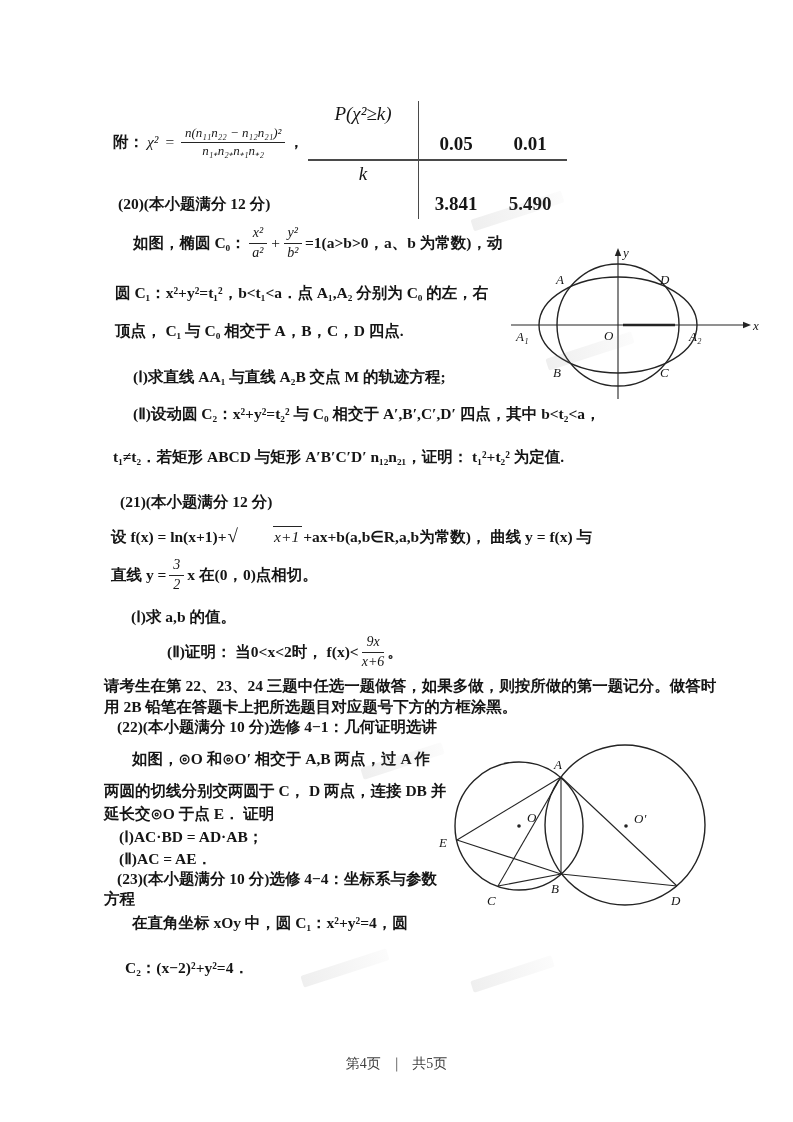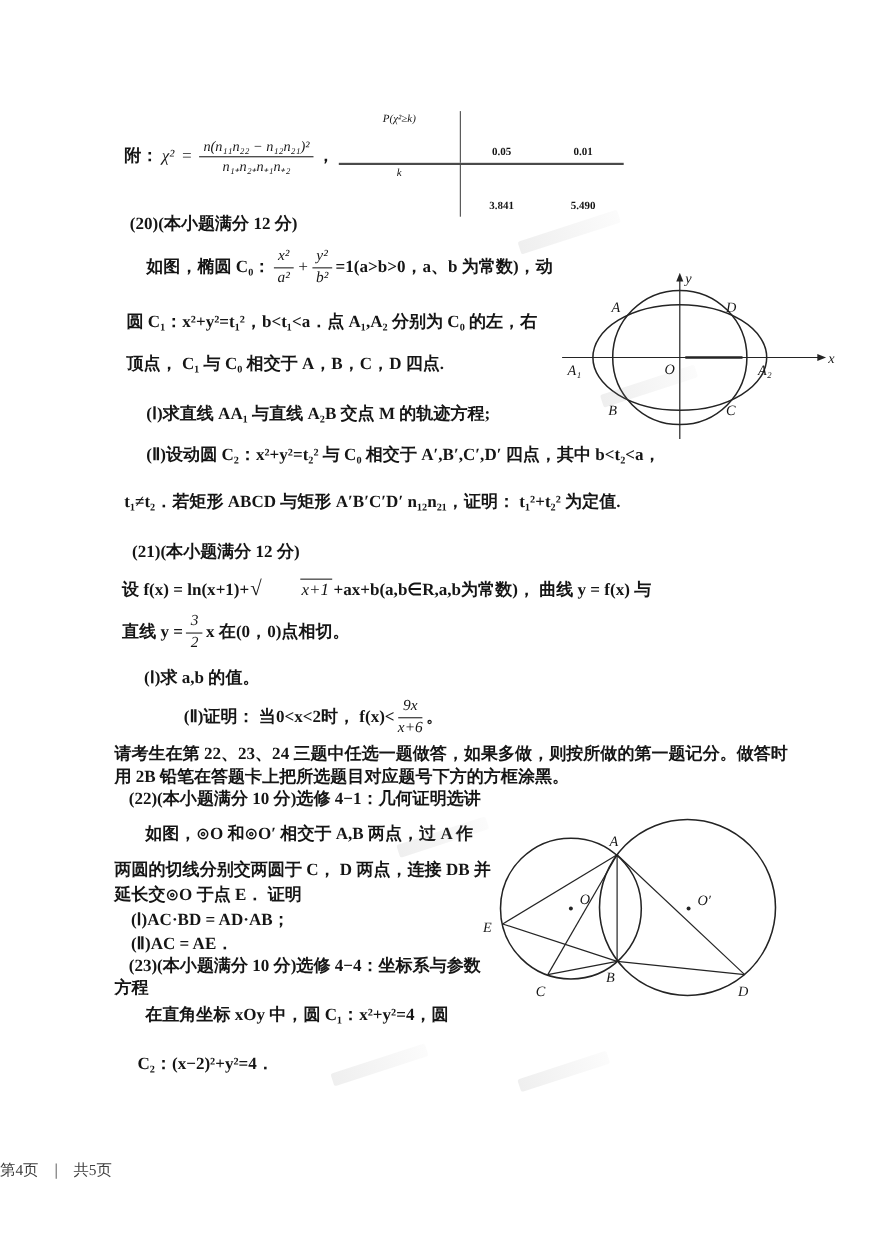--- a/index.html
+++ b/index.html
@@ -15,29 +15,29 @@
   .fnum{display:block;padding:0 4px 1px;border-bottom:1.5px solid #242424;}
   .fden{display:block;padding-top:1px;}
   
   .sqrt{display:inline-flex;margin:0 1px;}
   .sqrt .sym{font-style:normal;font-weight:400;font-size:19px;line-height:1;margin-right:-1px;}
   .sqrt .rad{border-top:1.5px solid #242424;padding:0 3px 0 1px;font-style:italic;font-weight:400;margin-left:36px;}
   
   .chi-table{position:absolute;}
   .ct-row{display:flex;}
   .ct-head{border-bottom:2px solid #4a4a4a;}
-  .ct-cell{text-align:center;font-size:10px;padding:2px 0 4px;}
+  .ct-cell{text-align:center;font-size:19px;padding:2px 0 4px;}
   .ct-c1{width:110px;border-right:1.6px solid #4a4a4a;}
   .ct-c2,.ct-c3{width:74px;font-weight:700;margin-top:30px;}
   
   .fig{position:absolute;}
   .crv{fill:none;stroke:#242424;stroke-width:1.4;}
   .axl{stroke:#242424;stroke-width:1.1;fill:none;}
   .fig text{font-family:"Liberation Serif",serif;font-style:italic;font-size:13px;fill:#161616;}
-  .footer{position:absolute;width:100%;text-align:left;font-size:14px;color:#3d3d3d;font-weight:400;}
+  .footer{position:absolute;width:100%;text-align:center;font-size:14px;color:#3d3d3d;font-weight:400;}
   .footer .sep{margin:0 9px;color:#555;}
   
   .wm{position:absolute;height:12px;transform:rotate(-18deg);border-radius:2px;
       background:linear-gradient(90deg,rgba(140,140,140,.14),rgba(140,140,140,.03));}
 </style>
 </head>
 <body>
 
 <div class="page">
 

